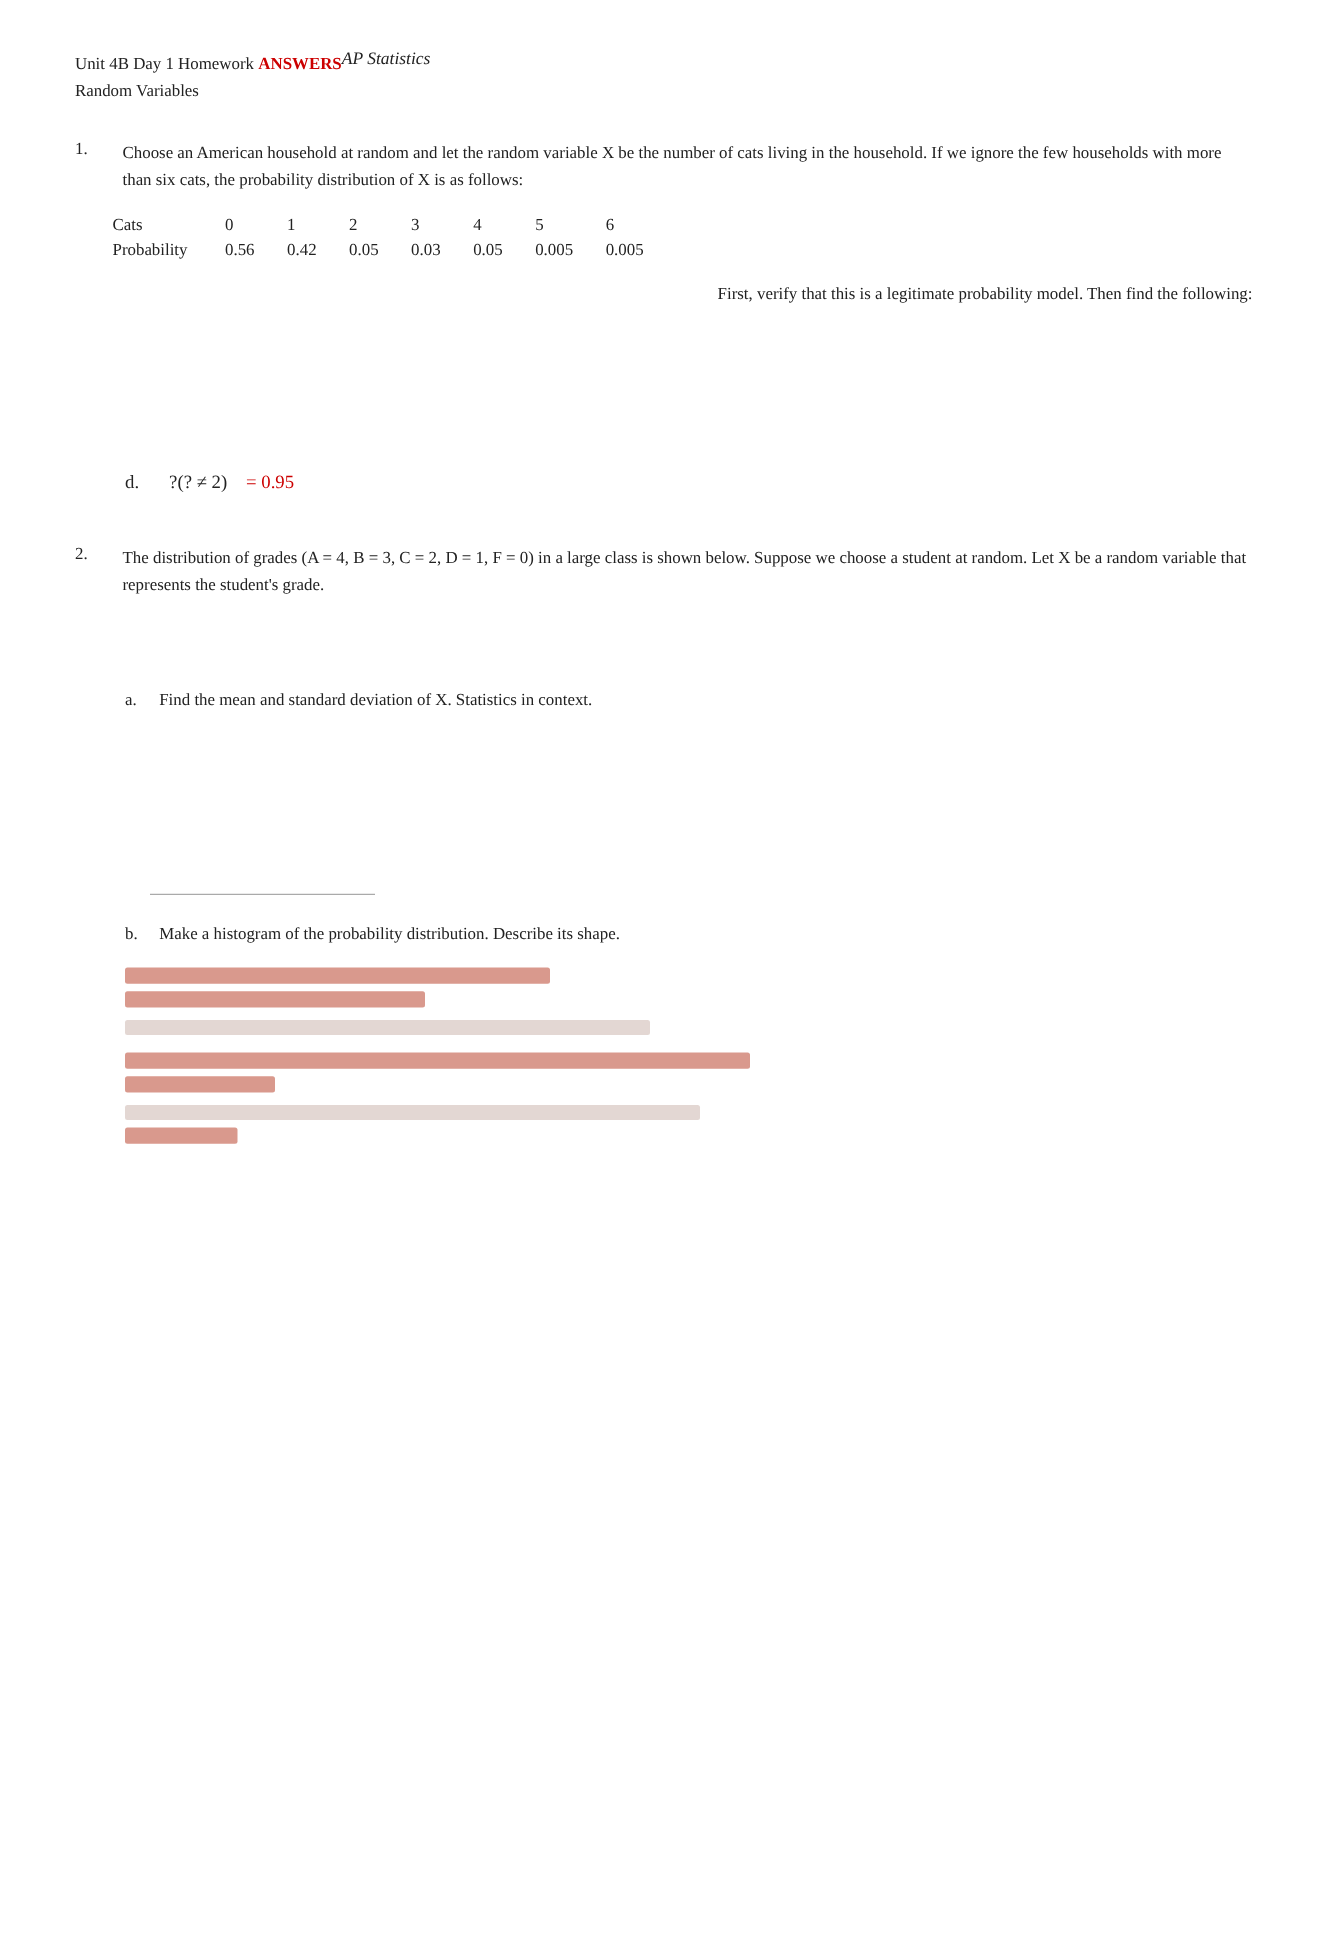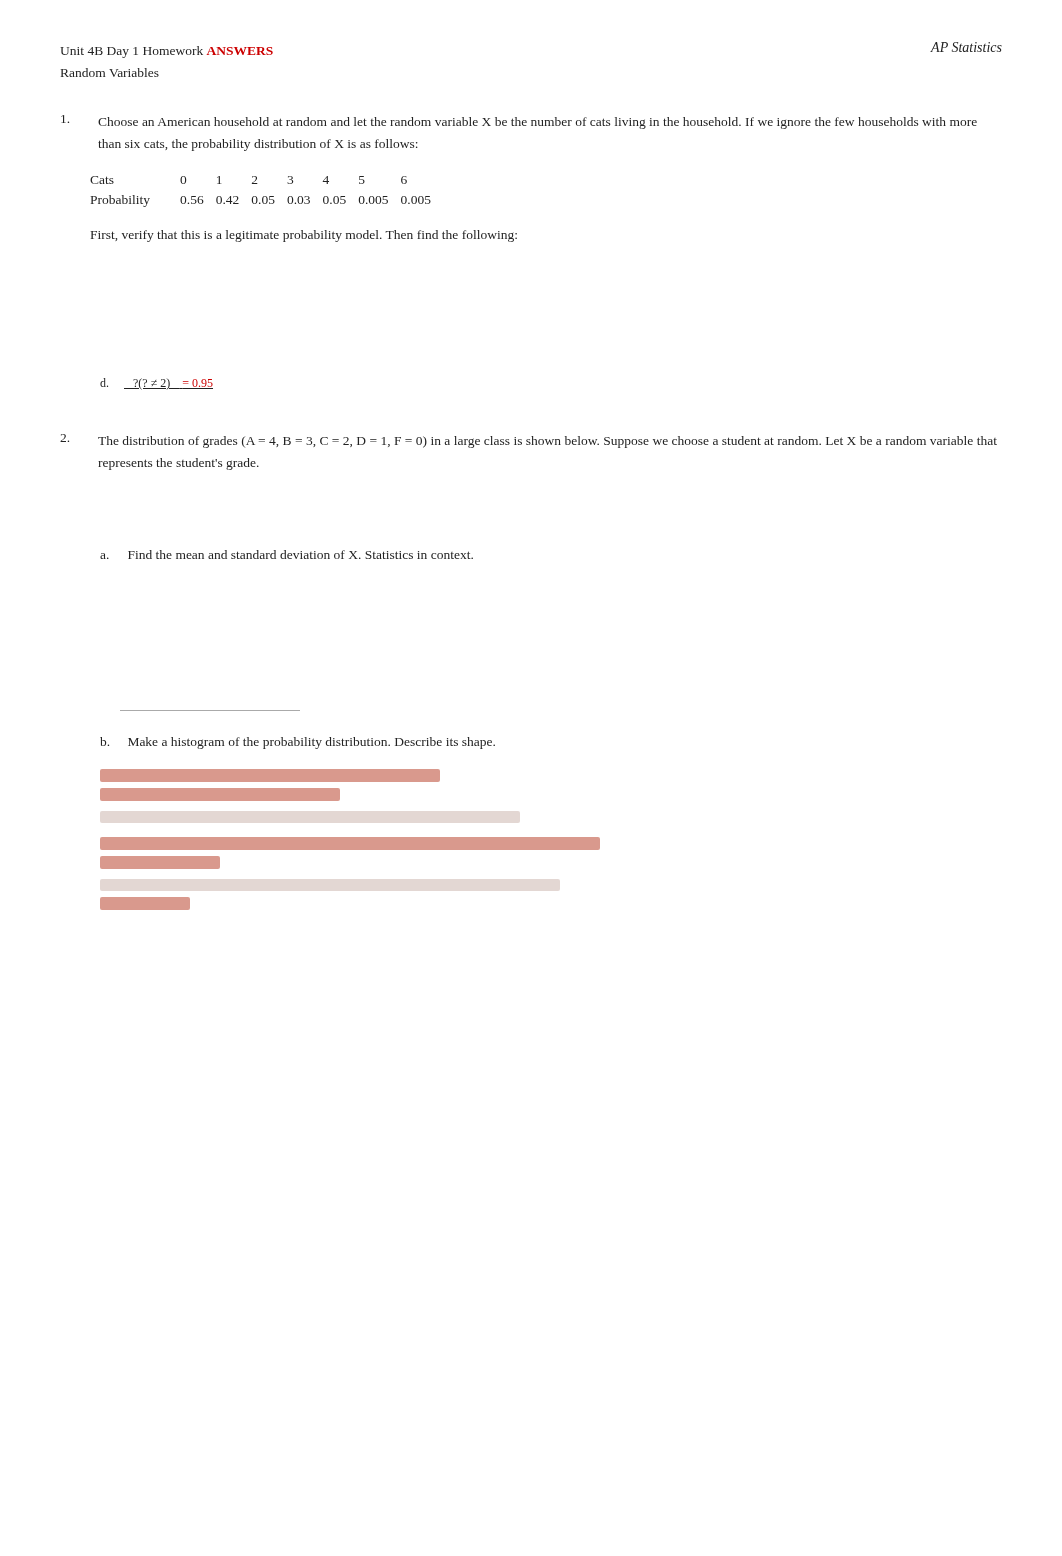--- a/index.html
+++ b/index.html
@@ -11,21 +11,20 @@
       background: #ffffff;
       font-family: 'Times New Roman', Times, serif;
       font-size: 14px;
       color: #222;
       width: 1062px;
       min-height: 1556px;
       padding: 40px 60px;
     }
     .header {
       display: flex;
-      justify-content: space-between;
       align-items: flex-start;
       margin-bottom: 28px;
     }
     .header-left {
       font-size: 13.5px;
       line-height: 1.6;
     }
     .header-answers {
       color: #cc0000;
       font-weight: bold;
@@ -49,41 +48,41 @@
     .question-text {
       font-size: 13.5px;
       line-height: 1.65;
       flex: 1;
     }
     .probability-table {
       margin: 14px 0 14px 30px;
       border-collapse: collapse;
     }
     .probability-table td {
-      padding: 2px 12px 2px 0;
+      padding: 2px 26px 2px 0;
       font-size: 13.5px;
       vertical-align: top;
     }
     .probability-table td:first-child {
       min-width: 90px;
     }
     .verify-text {
       font-size: 13.5px;
       margin-left: 30px;
       margin-bottom: 20px;
       line-height: 1.65;
+      text-align: right;
     }
     .answer-block {
       margin: 18px 0 10px 40px;
     }
     .answer-line {
-      font-size: 12px;
+      font-size: 15px;
       margin-bottom: 10px;
       line-height: 1.65;
-      text-decoration: underline;
     }
     .answer-value {
       color: #cc0000;
       font-weight: normal;
     }
     .sub-question {
       margin: 14px 0 10px 40px;
       font-size: 13.5px;
       line-height: 1.65;
     }

